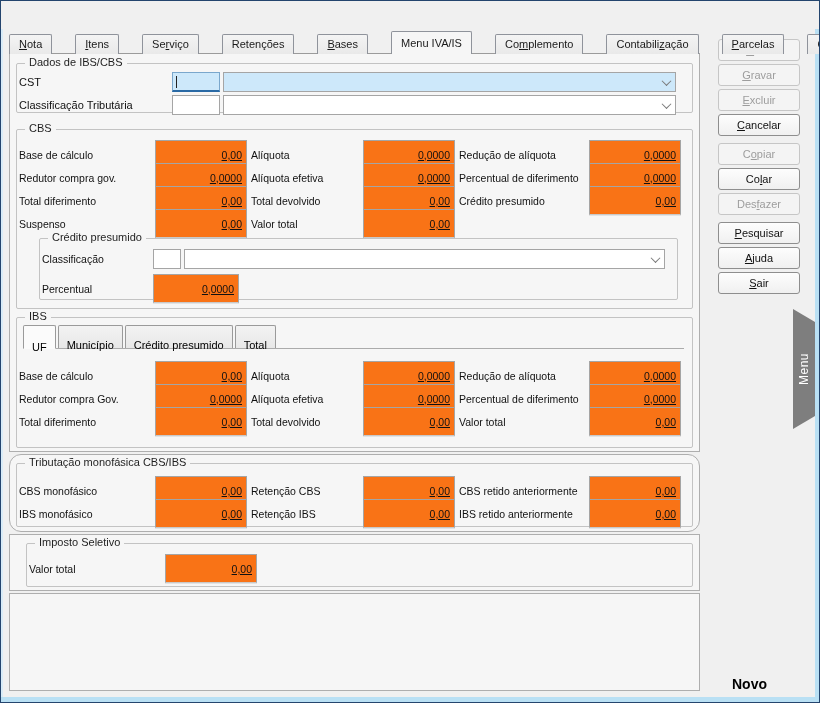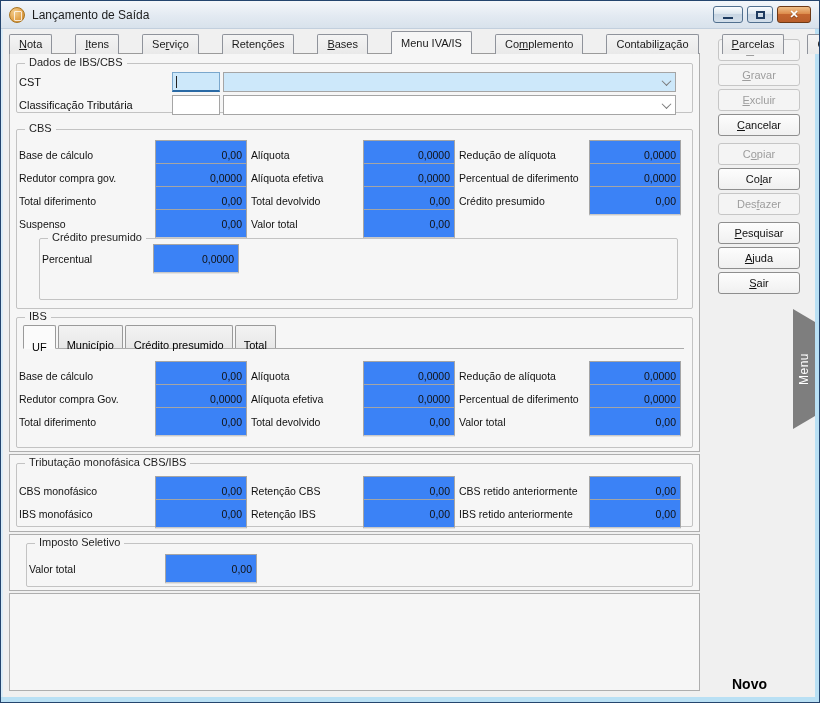--- a/index.html
+++ b/index.html
@@ -53,42 +53,42 @@
   .tab.active {
     height:23px; line-height:22px; background:#f6f6f6; position:relative; z-index:4;
     box-shadow:0 1px 0 #f6f6f6;
   }
   
   .section {
     position:absolute; left:8px; width:691px; background:#f6f6f6;
     border:1px solid #aeaeae;
   }
   #section-a { top:52px; height:399px; border-top-color:#9b9b9b; }
-  #section-b { top:453px; height:78px; }
+  #section-b { top:453px; height:78px;border-radius:12px; }
   #section-c { top:533px; height:57px; }
   #section-d { top:592px; height:98px; }
 
   .group { position:absolute; border:1px solid #c3c3c3; border-radius:2px; background:#f6f6f6; }
   .gtitle { position:absolute; top:-8px; left:8px; background:#f6f6f6; padding:0 4px; font-size:11px; color:#1f1f1f; white-space:nowrap; }
 
   #group-dados { left:6px; right:6px; top:9px;  height:50px; }
   #group-cbs   { left:6px; right:6px; top:75px; height:180px; }
   #group-ibs   { left:6px; right:6px; top:263px; height:131px; }
   #group-mono  { left:6px; right:6px; top:8px; height:64px; }
   #group-is    { left:16px; right:6px; top:8px; height:44px; }
   #group-cp    { left:22px; right:14px; top:108px; height:62px; }
 
   
   .fgrid { display:grid; grid-template-columns:132px 92px 108px 92px 126px 92px; column-gap:4px;
            align-items:center; height:23px; padding-left:2px; }
   .flabel { text-align:left; font-size:10.5px; color:#111; white-space:nowrap; }
   .fbox {
-    height:29px; background:#3b82f6; border:1px solid #a5a5a5; border-bottom-color:#c9c9c9;
+    height:29px; background:#f97316; border:1px solid #a5a5a5; border-bottom-color:#c9c9c9;
     font-size:10.5px; color:#111; display:flex; align-items:center; justify-content:flex-end;
-    padding:0 4px; box-shadow:0 1px 0 #e3e3e3;
+    padding:0 4px; box-shadow:0 1px 0 #e3e3e3;text-decoration:underline;
   }
   #cbs-fields { padding-top:10px; }
   #ibs-fields { padding-top:8px; }
   #mono-fields { padding-top:12px; }
   #is-fields { padding-top:10px; }
 
   
   .dgrid { display:grid; grid-template-columns:150px 48px 1fr; column-gap:3px; row-gap:3px;
            padding:8px 16px 0 2px; align-items:center; }
   .dgrid .flabel { font-size:11px; }
@@ -137,35 +137,20 @@
     font-size:12px; letter-spacing:.5px; cursor:default;
   }
   #status-text { position:absolute; right:52px; bottom:10px; font-size:14px; font-weight:bold; color:#000; }
   u { text-decoration:underline; }
 </style>
 </head>
 <body>
 
 <div id="window">
 
-  <div id="titlebar">
-    <span class="app-icon"></span>
-    <span id="title-text">Lançamento de Saída</span>
-    <span id="win-controls">
-      <span class="winbtn min">
-          <span class="glyph-min"></span>
-        </span>
-      <span class="winbtn max">
-          <span class="glyph-max"></span>
-        </span>
-      <span class="winbtn close">
-          <span>✕</span>
-        </span>
-    </span>
-  </div>
 
   <div id="tabbar">
       <div class="tab"><u>N</u>ota</div>
       <div class="tab"><u>I</u>tens</div>
       <div class="tab">Se<u>r</u>viço</div>
       <div class="tab">Retenções</div>
       <div class="tab"><u>B</u>ases</div>
       <div class="tab active">Menu IVA/IS</div>
       <div class="tab">Co<u>m</u>plemento</div>
       <div class="tab">Contabili<u>z</u>ação</div>
@@ -226,20 +211,28 @@
           <div class="fgrid">
             <div class="flabel">Suspenso</div>
             <div class="fbox">0,00</div>
             <div class="flabel">Valor total</div>
             <div class="fbox">0,00</div>
           </div>
         </div>
 
       <div class="group" id="group-cp">
         <span class="gtitle">Crédito presumido</span>
+        <div class="cp-row">
+          <div class="flabel">Classificação</div>
+          <div class="smallbox"></div>
+          <div class="combo">
+            <span></span>
+            <span class="chev"></span>
+          </div>
+        </div>
         <div class="cp-row2">
           <div class="flabel">Percentual</div>
           <div class="fbox">0,0000</div>
         </div>
       </div>
     </div>
 
     <div class="group" id="group-ibs">
       <span class="gtitle">IBS</span>
       <div id="ibs-tabs">

